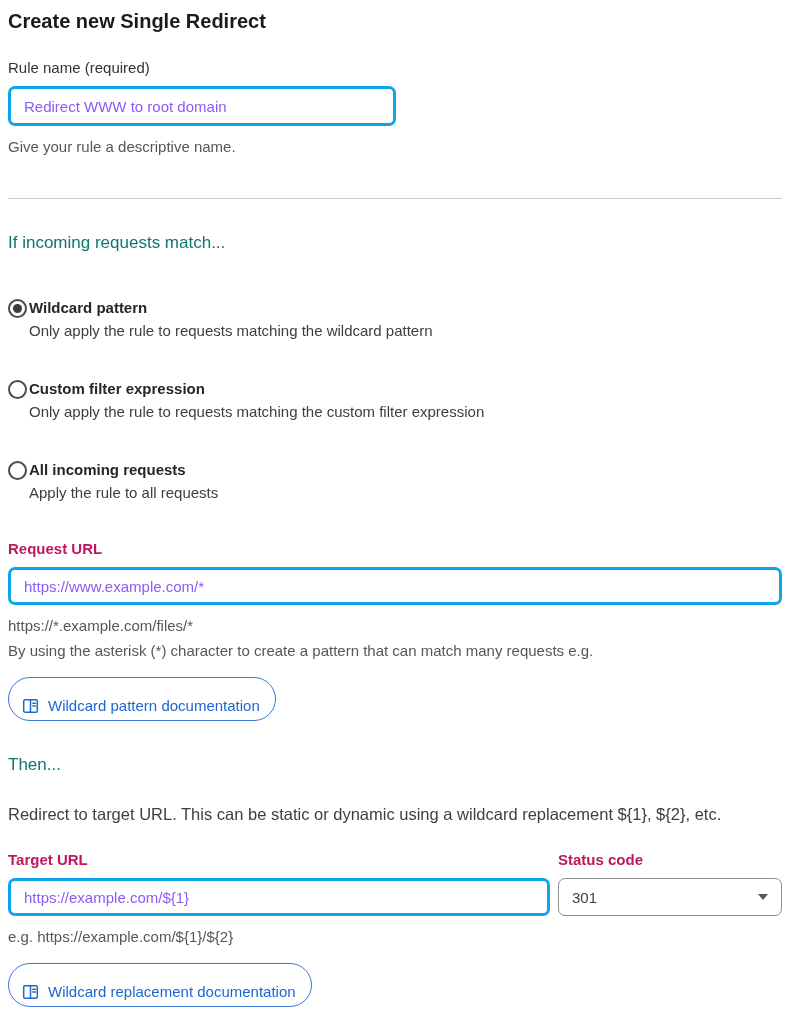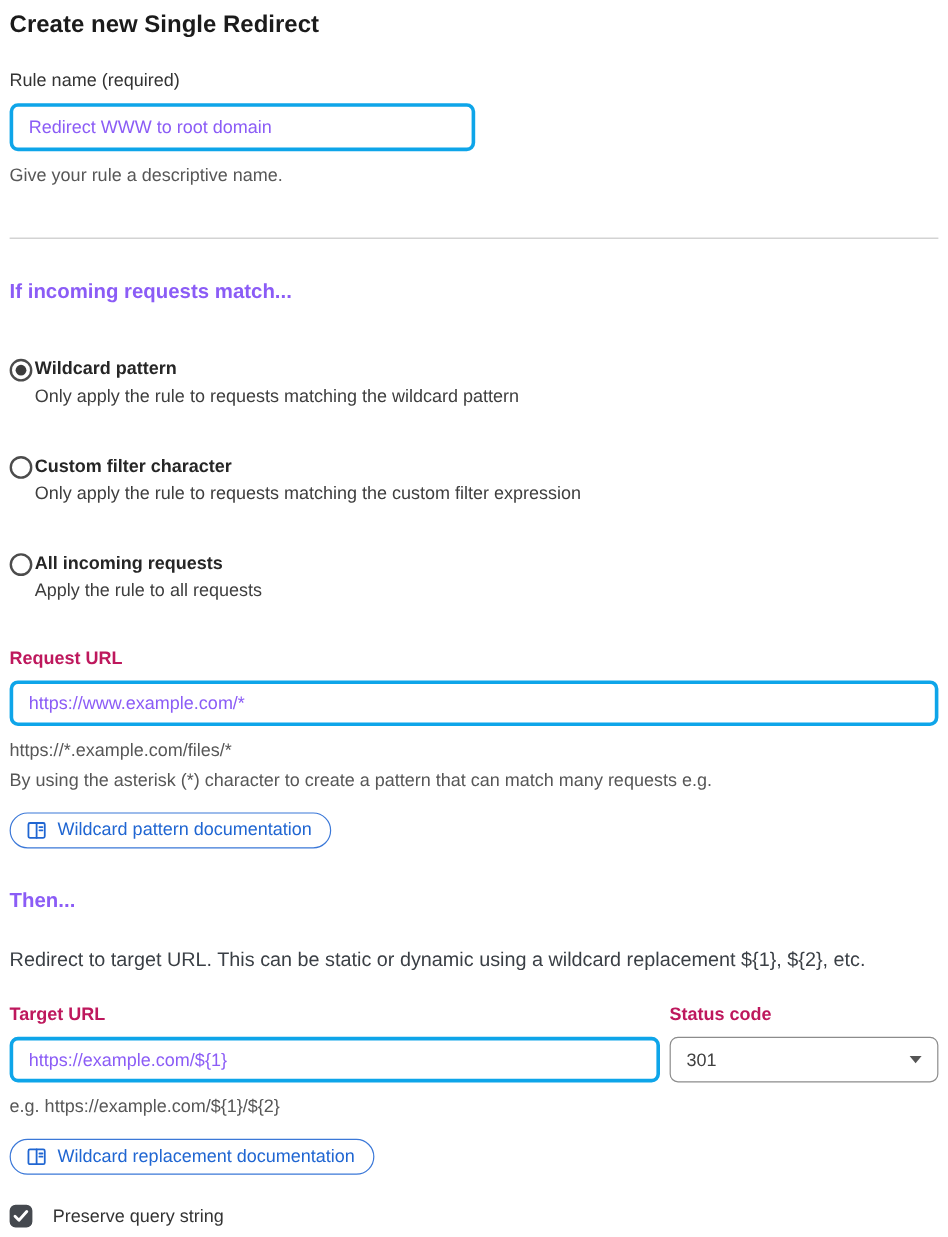--- a/index.html
+++ b/index.html
@@ -53,22 +53,22 @@
   }
 
   .divider {
     border: none;
     border-top: 1px solid #c9c9c9;
     margin: 39px 0 0 0;
   }
 
   h2.section-heading {
     font-size: 17px;
-    font-weight: 700;
-    color: #8b5cf6;
+    font-weight: 400;
+    color: #0f766e;
     margin: 34px 0 0 0;
   }
 
   .radio-group { margin-top: 44px; }
   .radio-row {
     display: flex;
     align-items: flex-start;
     gap: 2px;
     margin-bottom: 35px;
     cursor: default;
@@ -94,21 +94,21 @@
   .radio-label { font-size: 15px; font-weight: 700; color: #262626; line-height: 22px; }
   .radio-desc  { font-size: 15px; color: #3e3e3e; line-height: 24px; }
 
   .request-url-block { margin-top: 6px; }
 
   .doc-pill {
     margin-top: 14px;
     display: inline-flex;
     align-items: center;
     gap: 9px;
-    padding: 5px 15px 6px 13px;
+    padding: 19px 15px 6px 13px;
     background: #ffffff;
     border: 1.5px solid #3b78d8;
     border-radius: 999px;
     color: #2066d2;
     font-family: "Liberation Sans", sans-serif;
     font-size: 15px;
     cursor: pointer;
   }
   .doc-pill svg { display: block; }
 
@@ -199,21 +199,21 @@
     <span class="radio checked"></span>
     <span class="radio-texts">
       <span class="radio-label">Wildcard pattern</span>
       <span class="radio-desc">Only apply the rule to requests matching the wildcard pattern</span>
     </span>
   </div>
 
   <div class="radio-row">
     <span class="radio"></span>
     <span class="radio-texts">
-      <span class="radio-label">Custom filter character</span>
+      <span class="radio-label">Custom filter expression</span>
       <span class="radio-desc">Only apply the rule to requests matching the custom filter expression</span>
     </span>
   </div>
 
   <div class="radio-row">
     <span class="radio"></span>
     <span class="radio-texts">
       <span class="radio-label">All incoming requests</span>
       <span class="radio-desc">Apply the rule to all requests</span>
     </span>

